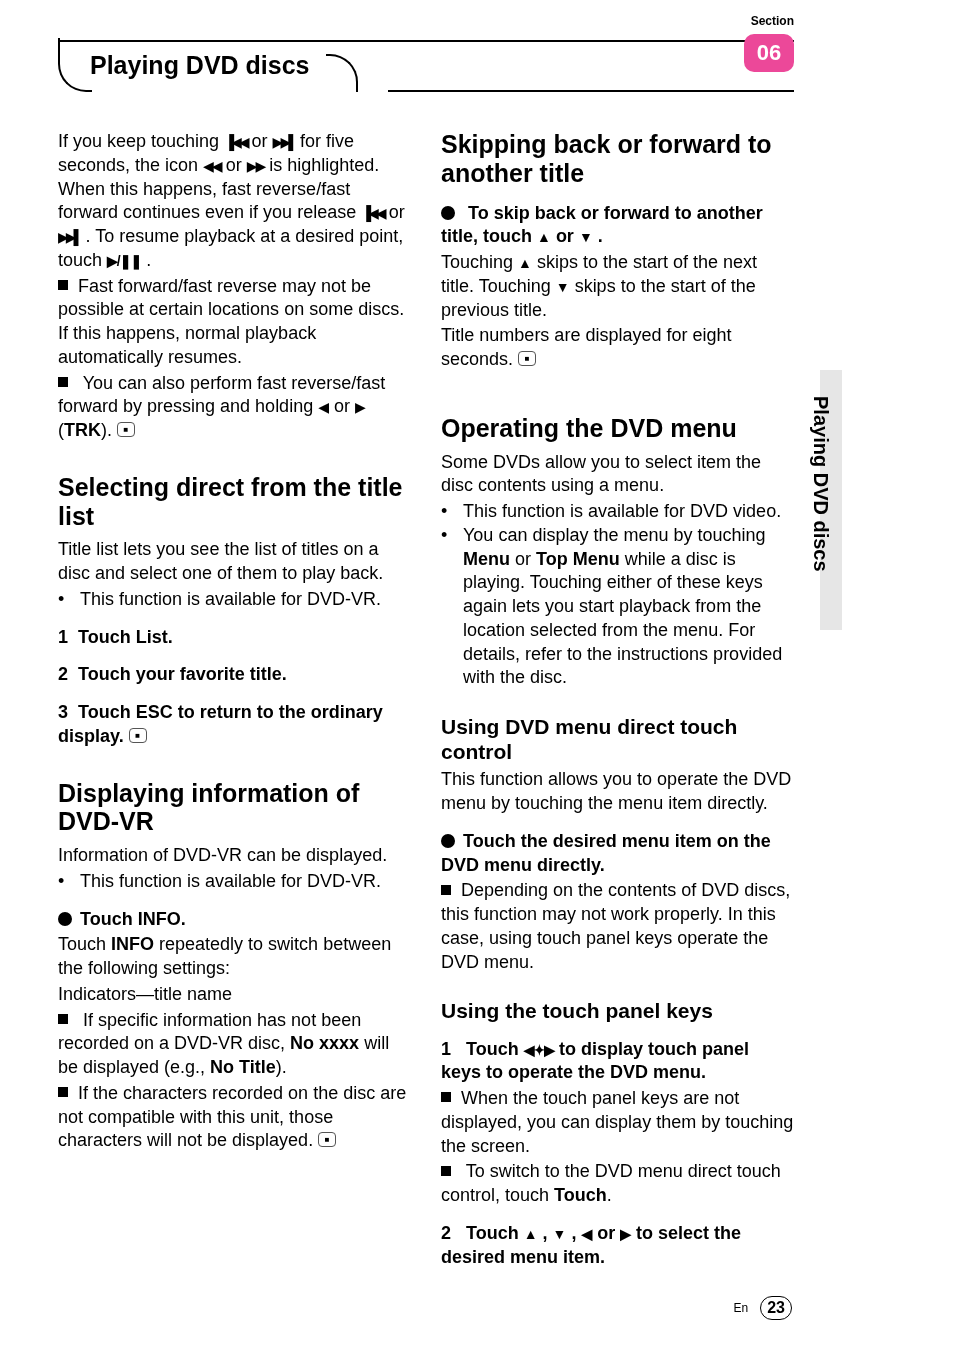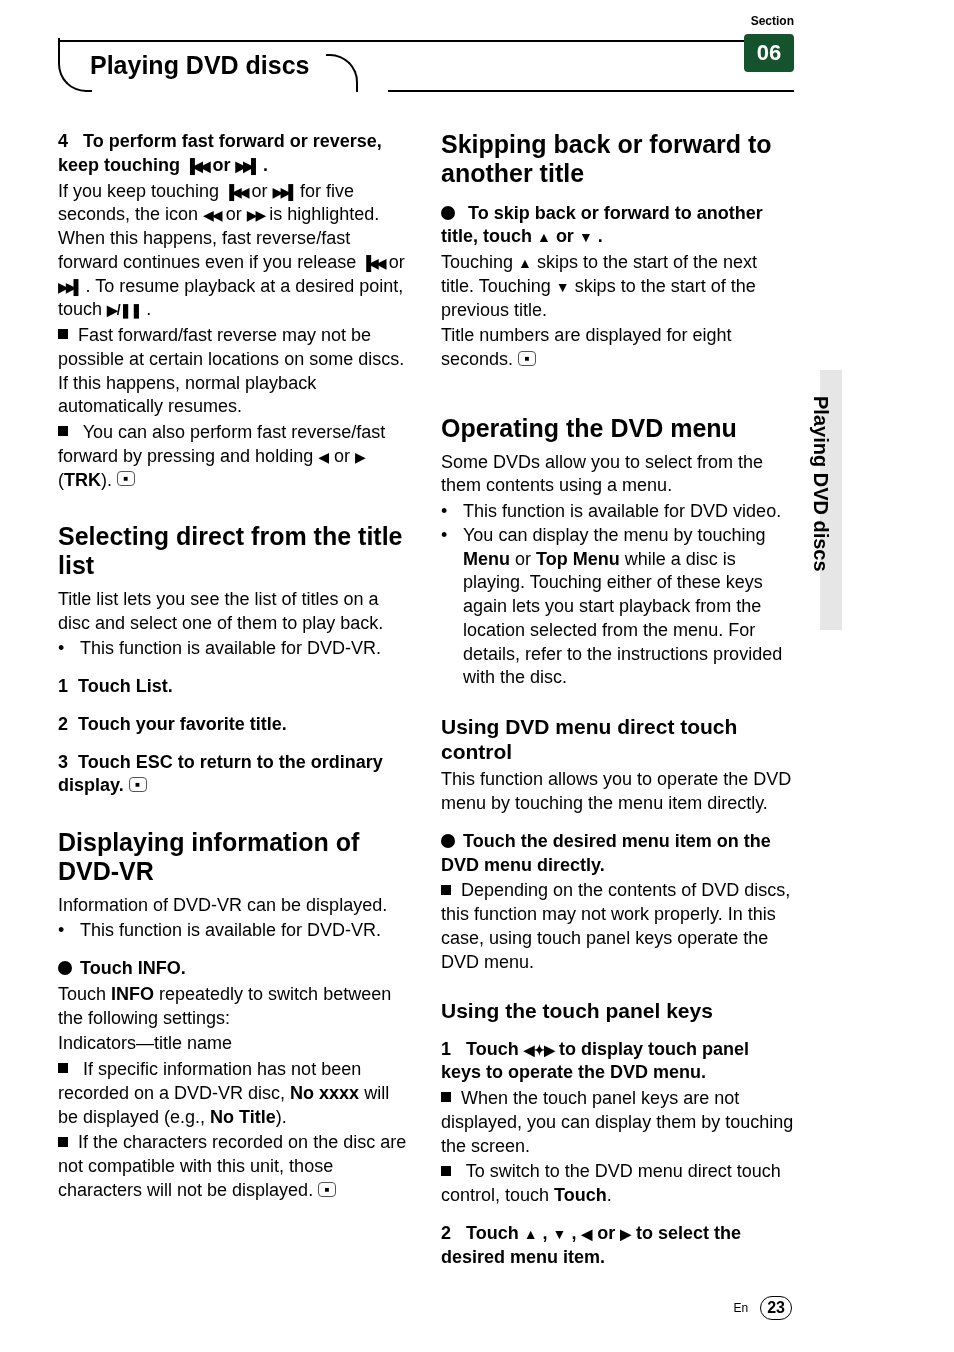--- a/index.html
+++ b/index.html
@@ -68,26 +68,26 @@
     position: absolute;
     right: 0;
     top: -26px;
     font-size: 12px;
     font-weight: 700;
   }
   .section-badge {
     position: absolute;
     right: 0;
     top: -6px;
-    background: #14532d;
+    background: #ec4899;
     color: #fff;
     font-weight: 900;
     font-size: 22px;
     padding: 6px 10px;
-    border-radius: 4px;
+    border-radius: 10px;
     min-width: 30px;
     text-align: center;
   }
   .columns {
     display: flex;
     gap: 30px;
   }
   .col {
     flex: 1;
     font-size: 18px;
@@ -187,28 +187,20 @@
     <div class="header-line-right"></div>
   </div>
 
   <div class="side-tab"></div>
   <div class="side-tab-text">Playing DVD discs</div>
 
   <div class="columns">
 
     <div class="col">
 
-      <p class="step-head" style="margin-top:0">
-        <span>4</span>&nbsp;&nbsp;
-        <span>To perform fast forward or reverse, keep touching </span>
-        <span class="icon-prev"></span>
-        <span> or </span>
-        <span class="icon-next"></span>
-        <span>.</span>
-      </p>
       <p>
         <span>If you keep touching </span>
         <span class="icon-prev"></span>
         <span> or </span>
         <span class="icon-next"></span>
         <span> for five seconds, the icon </span>
         <span class="icon-rew"></span>
         <span> or </span>
         <span class="icon-ff"></span>
         <span> is highlighted. When this happens, fast reverse/fast forward continues even if you release </span>
@@ -273,21 +265,21 @@
       <p>
         <span>Touching </span>
         <span class="icon-up"></span>
         <span> skips to the start of the next title. Touching </span>
         <span class="icon-down"></span>
         <span> skips to the start of the previous title.</span>
       </p>
       <p><span>Title numbers are displayed for eight seconds.</span> <span class="end-mark"></span></p>
 
       <h2 style="margin-top:42px">Operating the DVD menu</h2>
-      <p>Some DVDs allow you to select from the them contents using a menu.</p>
+      <p>Some DVDs allow you to select item the disc contents using a menu.</p>
       <div class="bullet-line">
           <span class="b-dot">•</span>
           <span class="b-txt">This function is available for DVD video.</span>
         </div>
       <div class="bullet-line">
           <span class="b-dot">•</span>
           <span class="b-txt">
         <span>You can display the menu by touching </span><b>Menu</b><span> or </span><b>Top Menu</b><span> while a disc is playing. Touching either of these keys again lets you start playback from the location selected from the menu. For details, refer to the instructions provided with the disc.</span>
       </span>
         </div>

